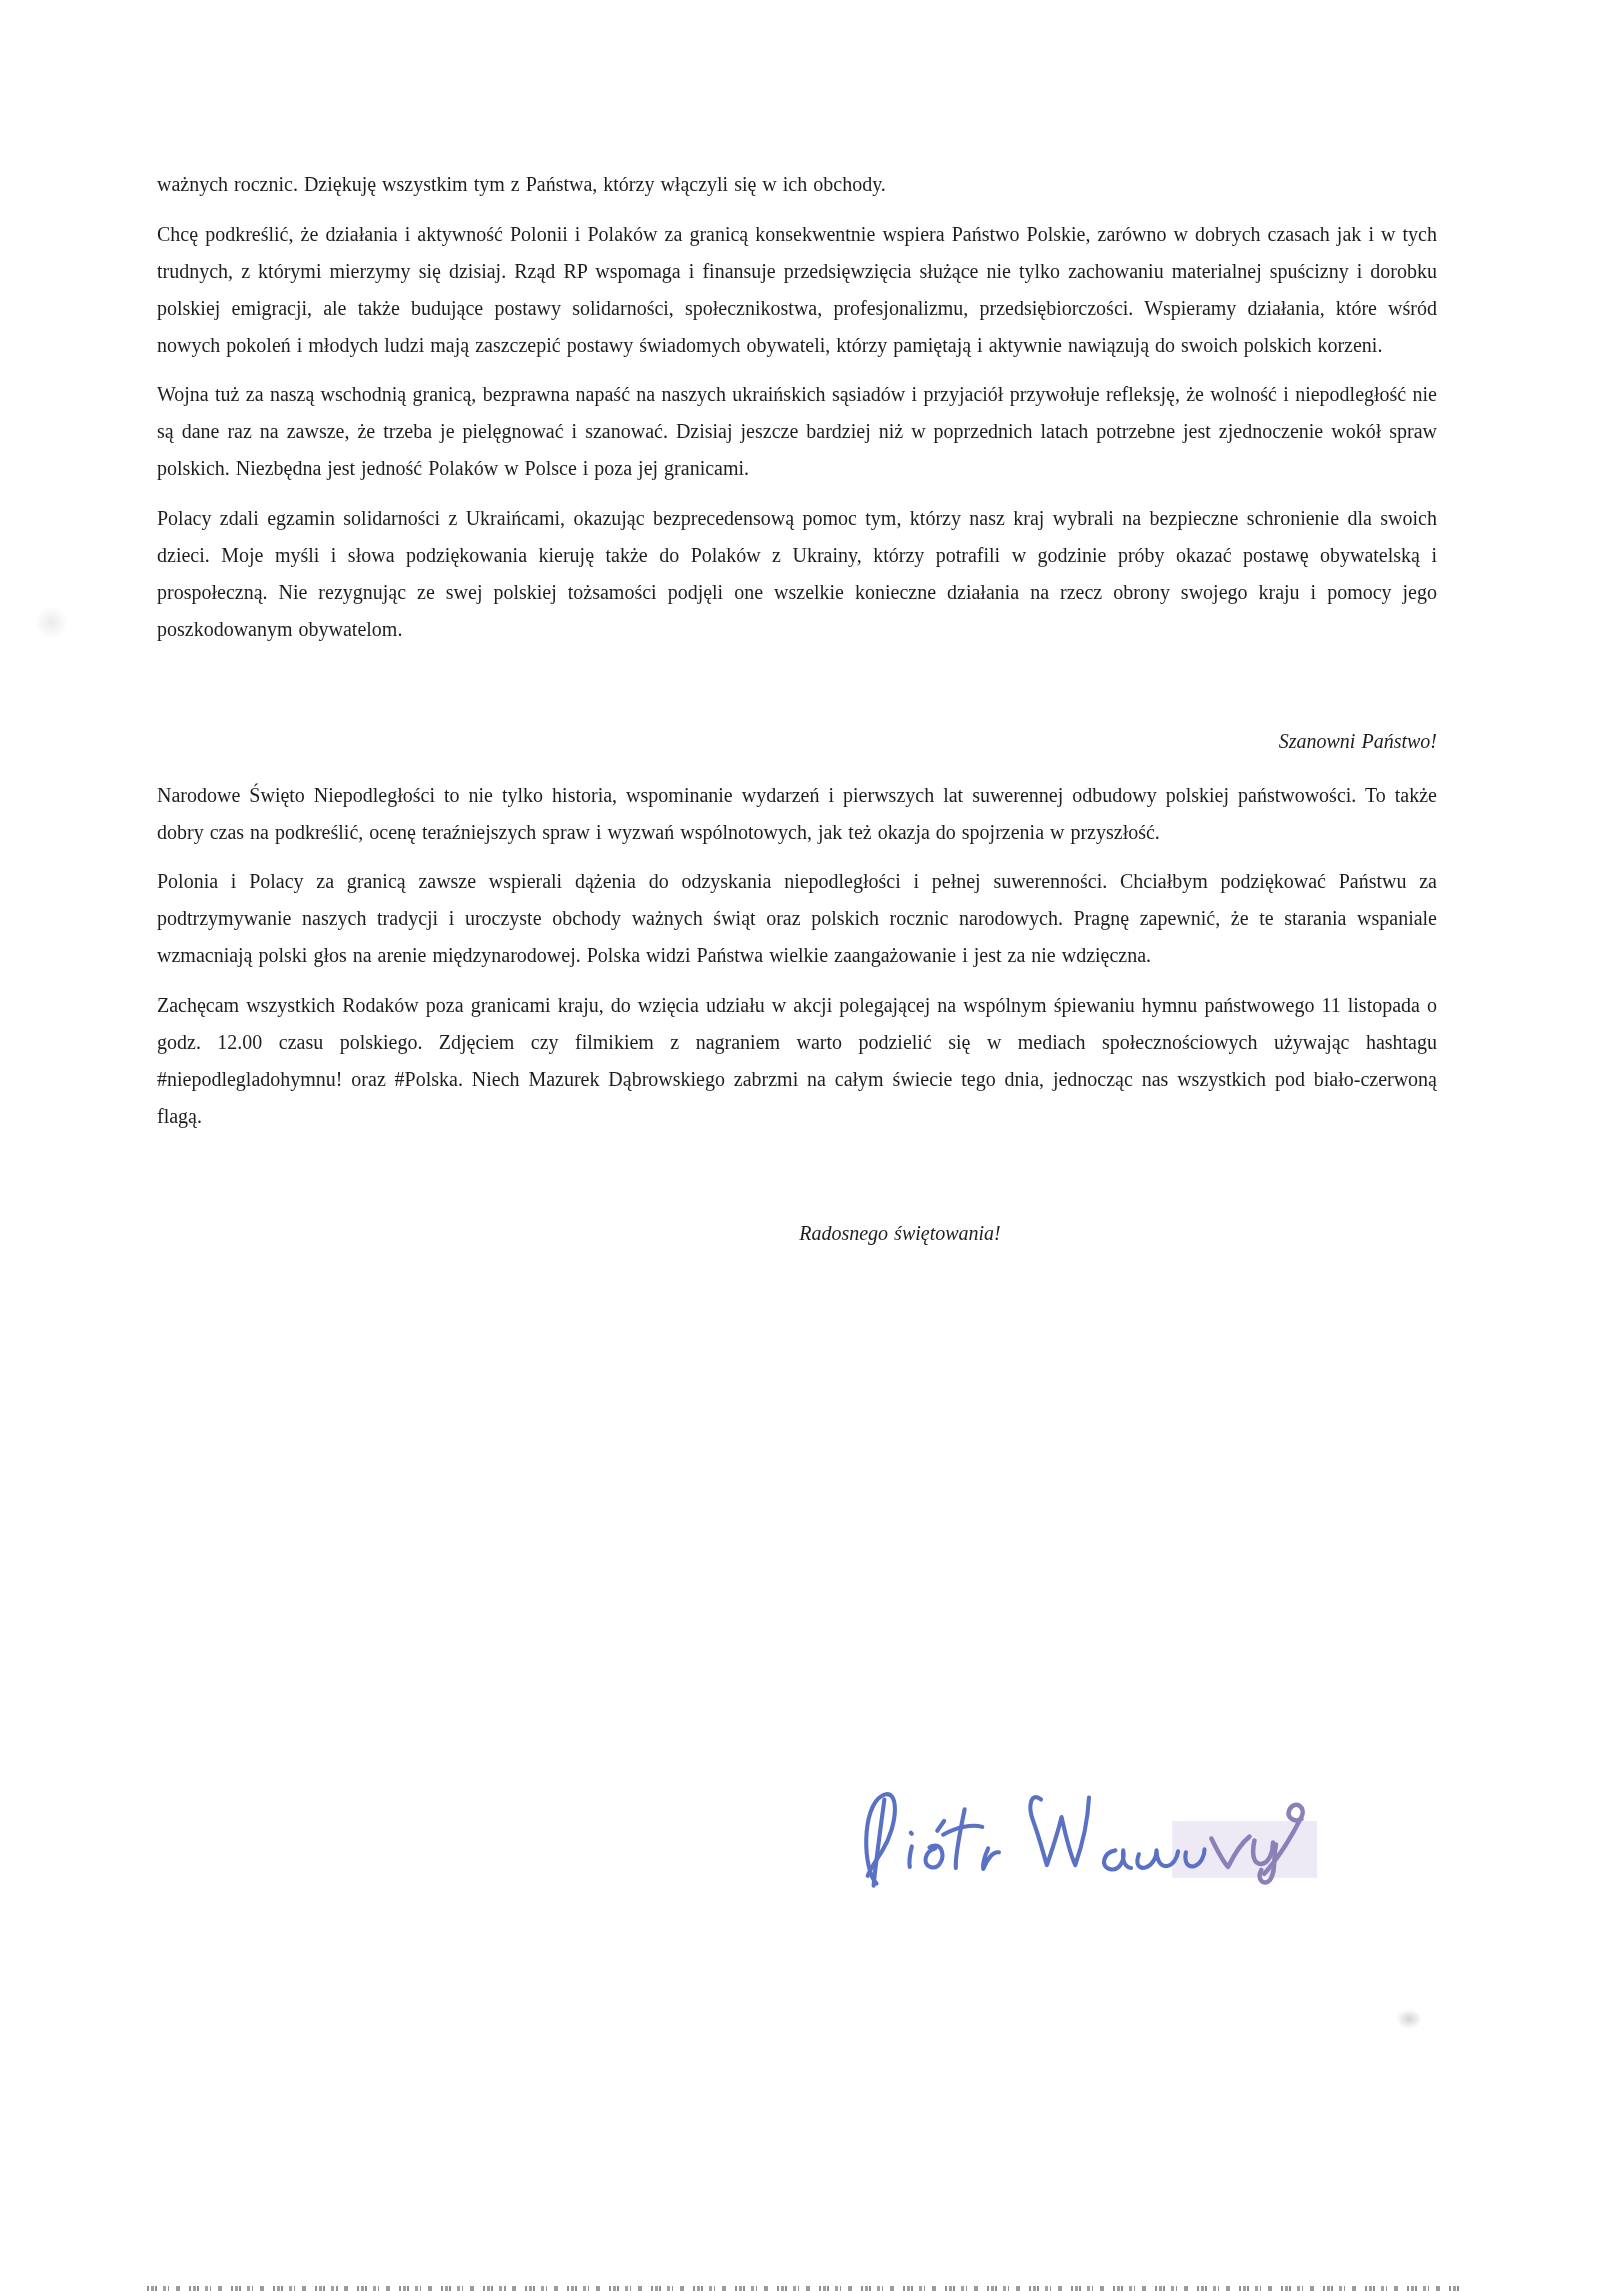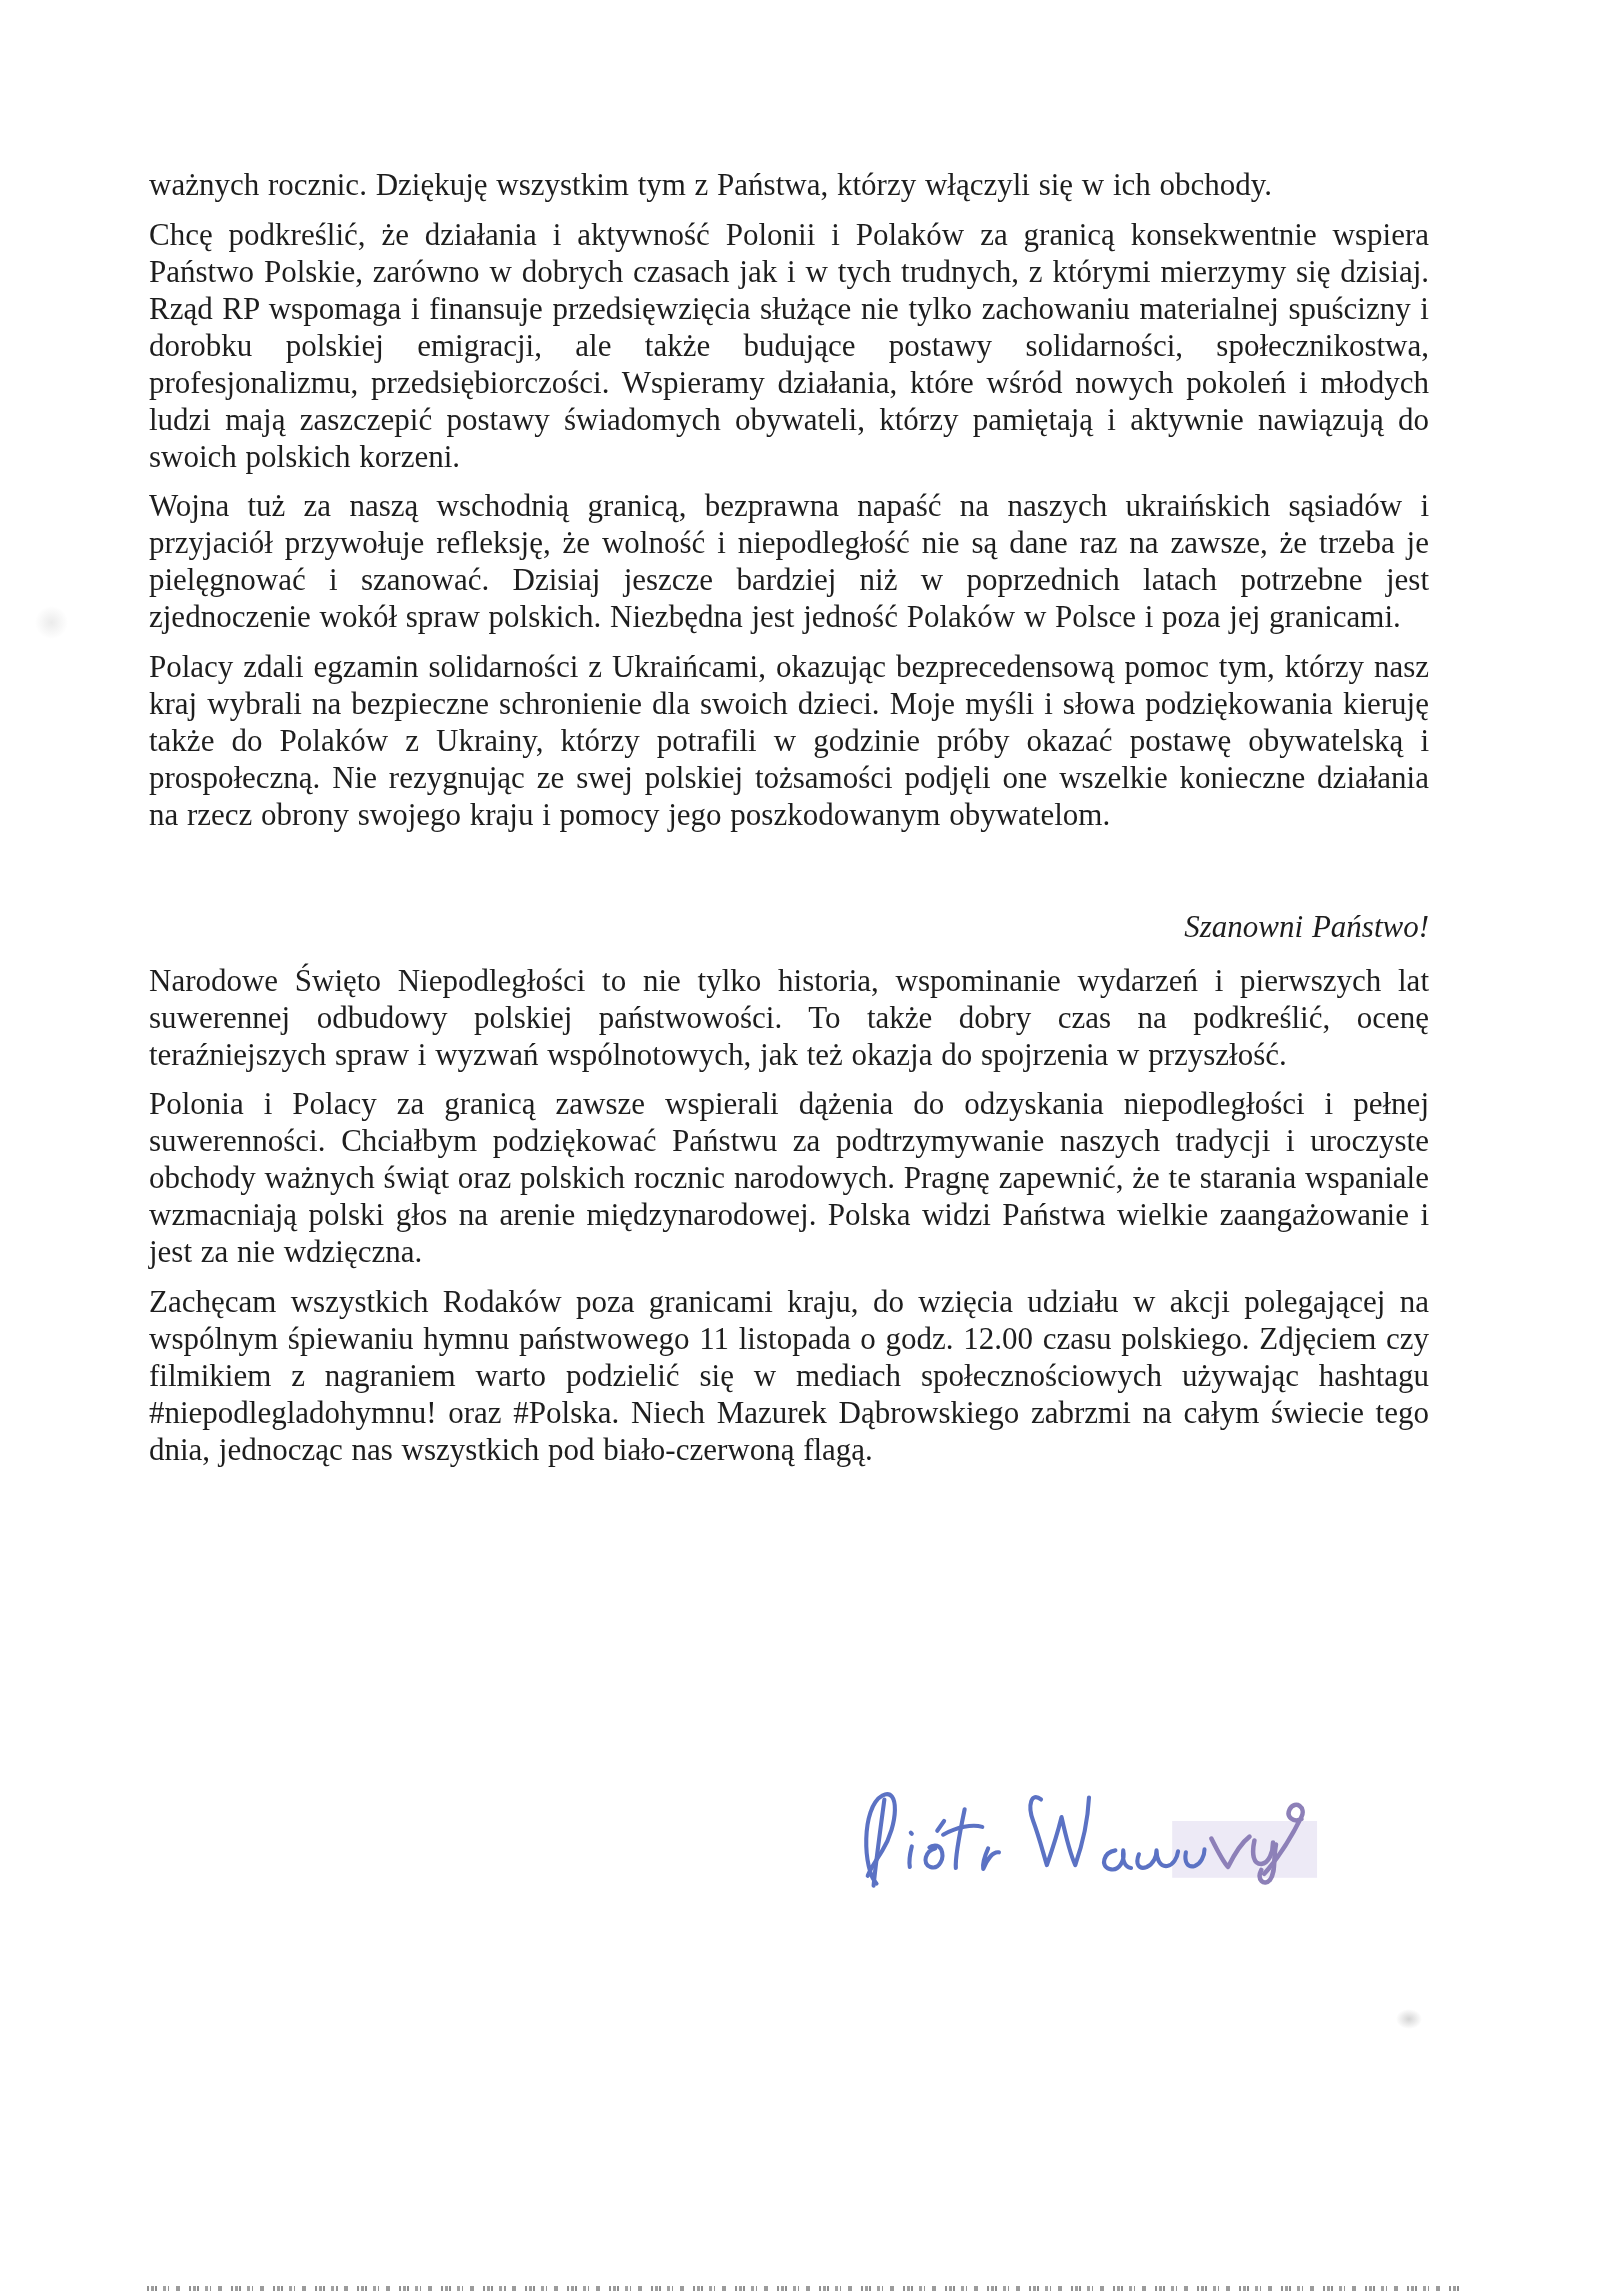--- a/index.html
+++ b/index.html
@@ -7,24 +7,24 @@
     position:relative;
     width:1620px;
     height:2292px;
     background:#ffffff;
     overflow:hidden;
     font-family:"Liberation Serif","DejaVu Serif",serif;
     color:#1e1e1e;
   }
   .textblock{
     position:absolute;
-    left:149px;
+    left:157px;
     top:166px;
     width:1280px;
-    font-size:31px;
+    font-size:20px;
     line-height:37px;
     text-align:justify;
     word-spacing:1px;
     -webkit-font-smoothing:antialiased;
   }
   .textblock p{margin:0 0 12.7px 0;}
   .salutation{
     font-style:italic;
     margin-top:75px !important;
     margin-bottom:16.7px !important;
@@ -74,20 +74,21 @@
     <p>Chcę podkreślić, że działania i aktywność Polonii i Polaków za granicą konsekwentnie wspiera Państwo Polskie, zarówno w dobrych czasach jak i w tych trudnych, z którymi mierzymy się dzisiaj. Rząd RP wspomaga i finansuje przedsięwzięcia służące nie tylko zachowaniu materialnej spuścizny i dorobku polskiej emigracji, ale także budujące postawy solidarności, społecznikostwa, profesjonalizmu, przedsiębiorczości. Wspieramy działania, które wśród nowych pokoleń i młodych ludzi mają zaszczepić postawy świadomych obywateli, którzy pamiętają i aktywnie nawiązują do swoich polskich korzeni.</p>
     <p>Wojna tuż za naszą wschodnią granicą, bezprawna napaść na naszych ukraińskich sąsiadów i przyjaciół przywołuje refleksję, że wolność i niepodległość nie są dane raz na zawsze, że trzeba je pielęgnować i szanować. Dzisiaj jeszcze bardziej niż w poprzednich latach potrzebne jest zjednoczenie wokół spraw polskich. Niezbędna jest jedność Polaków w Polsce i poza jej granicami.</p>
     <p>Polacy zdali egzamin solidarności z Ukraińcami, okazując bezprecedensową pomoc tym, którzy nasz kraj wybrali na bezpieczne schronienie dla swoich dzieci. Moje myśli i słowa podziękowania kieruję także do Polaków z Ukrainy, którzy potrafili w godzinie próby okazać postawę obywatelską i prospołeczną. Nie rezygnując ze swej polskiej tożsamości podjęli one wszelkie konieczne działania na rzecz obrony swojego kraju i pomocy jego poszkodowanym obywatelom.</p>
 
     <p class="salutation">Szanowni Państwo!</p>
 
     <p>Narodowe Święto Niepodległości to nie tylko historia, wspominanie wydarzeń i pierwszych lat suwerennej odbudowy polskiej państwowości. To także dobry czas na podkreślić, ocenę teraźniejszych spraw i wyzwań wspólnotowych, jak też okazja do spojrzenia w przyszłość.</p>
     <p>Polonia i Polacy za granicą zawsze wspierali dążenia do odzyskania niepodległości i pełnej suwerenności. Chciałbym podziękować Państwu za podtrzymywanie naszych tradycji i uroczyste obchody ważnych świąt oraz polskich rocznic narodowych. Pragnę zapewnić, że te starania wspaniale wzmacniają polski głos na arenie międzynarodowej. Polska widzi Państwa wielkie zaangażowanie i jest za nie wdzięczna.</p>
     <p>Zachęcam wszystkich Rodaków poza granicami kraju, do wzięcia udziału w akcji polegającej na wspólnym śpiewaniu hymnu państwowego 11 listopada o godz. 12.00 czasu polskiego. Zdjęciem czy filmikiem z nagraniem warto podzielić się w mediach społecznościowych używając hashtagu #niepodlegladohymnu! oraz #Polska. Niech Mazurek Dąbrowskiego zabrzmi na całym świecie tego dnia, jednocząc nas wszystkich pod biało-czerwoną flagą.</p>
 
+    <p class="closing">Radosnego świętowania!</p>
   </div>
 
   <svg class="signature" viewBox="0 0 520 190" xmlns="http://www.w3.org/2000/svg" aria-hidden="true">
 
     <rect x="346" y="48" width="148" height="58" fill="#edeaf6"></rect>
 
     <g fill="none" stroke="#5b72c4" stroke-width="4.2" stroke-linecap="round" stroke-linejoin="round">
 
       <path d="M 44,112 C 30,98 28,34 50,22 C 68,13 66,52 50,78 C 44,88 38,96 35,104"></path>
       <path d="M 52,26 C 48,56 43,92 41,114"></path>

